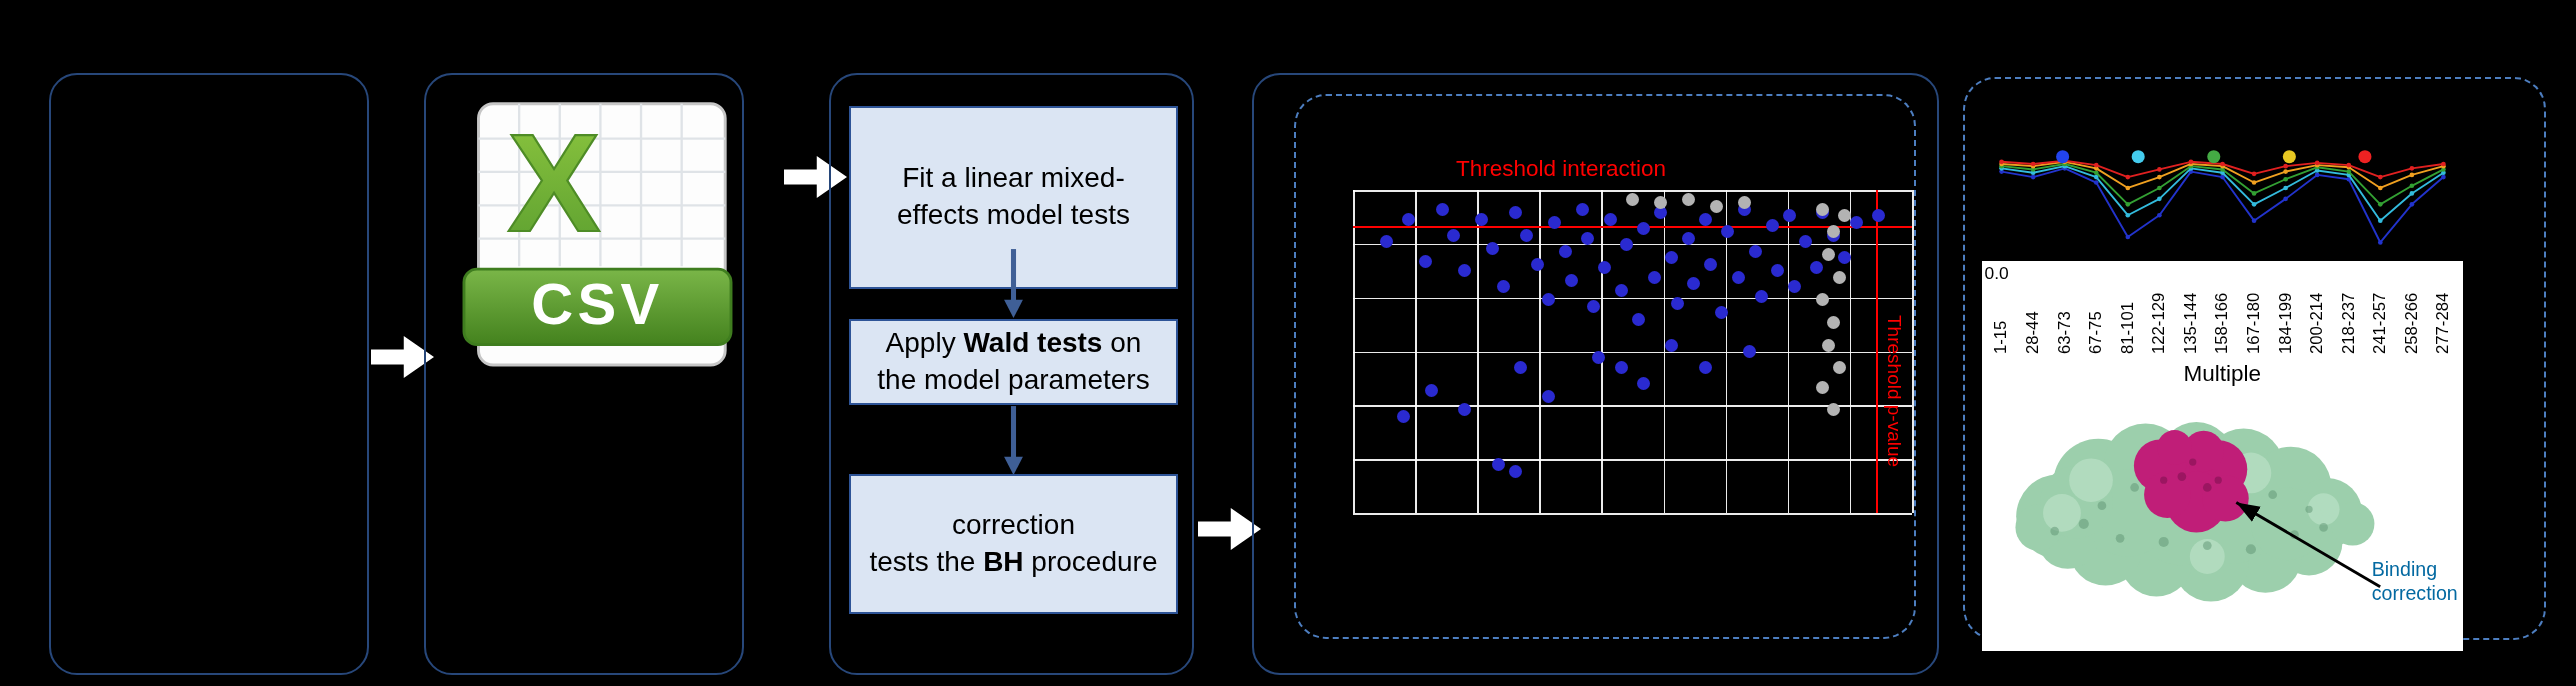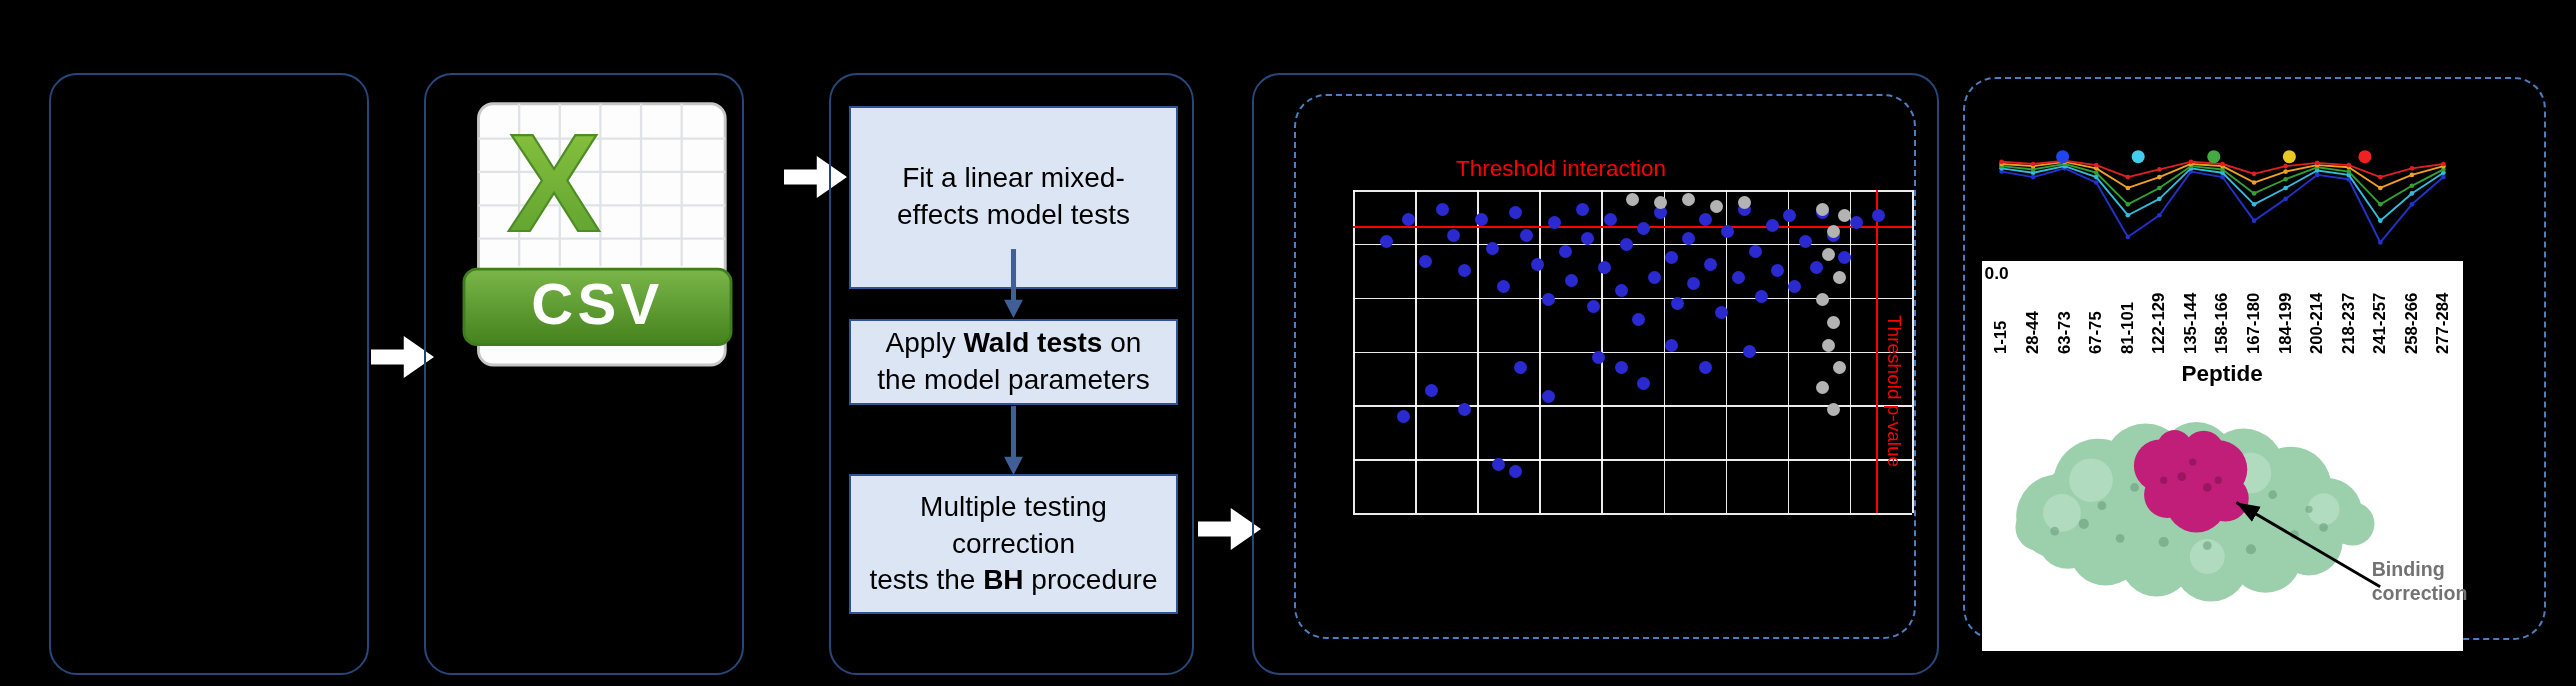--- a/index.html
+++ b/index.html
@@ -6,21 +6,21 @@
   body{width:2576px;height:687px;overflow:hidden;font-family:"Liberation Sans",sans-serif;}
   .canvas{position:relative;width:2576px;height:687px;background:#000;}
 
   
   .panel{position:absolute;top:73px;height:602px;border:2.9px solid #27477a;border-radius:28px;box-sizing:border-box;}
   .p1{left:49px;width:320px;}
   .p2{left:424px;width:320px;}
   .p3{left:829px;width:365px;}
   .p4{left:1252px;width:687px;}
   .dashed4{position:absolute;left:40px;top:19px;width:618px;height:541px;border:2.2px dashed #4d7ec0;border-radius:32px;}
-  .p5{position:absolute;left:1963px;top:77px;width:583px;height:563px;border:2.2px dashed #4d7ec0;border-radius:32px;box-sizing:border-box;font-weight:bold;}
+  .p5{position:absolute;left:1963px;top:77px;width:583px;height:563px;border:2.2px dashed #4d7ec0;border-radius:32px;box-sizing:border-box;}
 
   
   .flow-arrow{position:absolute;width:63px;height:42px;background:#ffffff;
     clip-path:polygon(0 32%,52% 32%,52% 0,100% 50%,52% 100%,52% 68%,0 68%);}
   .a1{left:371px;top:336px;}
   .a2{left:784px;top:156px;}
   .a3{left:1198px;top:508px;}
 
   
   .csv-icon{position:absolute;left:26px;top:20.4px;}
@@ -49,21 +49,21 @@
 
   
   #line-chart{position:absolute;left:22px;top:69px;}
   .white-block{position:absolute;left:16.7px;top:182px;width:481px;height:390px;background:#ffffff;z-index:2;}
   .ytick{position:absolute;left:2.9px;top:1.5px;font-size:17.4px;color:#000;}
   .tick{position:absolute;top:4.4px;height:89px;width:20.4px;display:flex;justify-content:flex-start;
     writing-mode:vertical-rl;transform:rotate(180deg);font-size:16.7px;color:#000;}
   .pep-label{position:absolute;left:0;top:100px;width:100%;text-align:center;font-size:22.5px;color:#000;}
   .protein{position:absolute;left:7.3px;top:132px;}
   .annot-arrow{position:absolute;left:0;top:0;width:481px;height:390px;pointer-events:none;}
-  .binding{position:absolute;left:390px;top:297px;font-size:19.6px;line-height:1.2;color:#737373;}
+  .binding{position:absolute;left:390px;top:297px;font-size:19.6px;line-height:1.2;color:#0369a1;}
 </style>
 </head>
 <body>
 
 <div class="canvas">
 
   <div class="panel p1"></div>
 
   <div class="flow-arrow a1"></div>
 
@@ -111,21 +111,20 @@
     </svg>
     <div class="step s2">
       <div><span>Apply </span><b>Wald tests</b><span> on</span></div>
       <div><span>the model parameters</span></div>
     </div>
     <svg class="varrow v2" viewBox="0 0 40 95">
       <line x1="20" y1="0" x2="20" y2="72" stroke="#3f5f96" stroke-width="7"></line>
       <polygon points="7,70 33,70 20,95" fill="#3f5f96"></polygon>
     </svg>
     <div class="step s3">
-      <div><span>Multiple testing</span></div>
       <div><span>correction</span></div>
       <div><span>tests the </span><b>BH</b><span> procedure</span></div>
     </div>
   </div>
 
   <div class="flow-arrow a3"></div>
 
   <div class="panel p4">
     <div class="dashed4"></div>
     <div class="thr-label">Threshold interaction</div>
@@ -332,21 +331,21 @@
           <div class="tick" style="left: 199px;">135-144</div>
           <div class="tick" style="left: 230px;">158-166</div>
           <div class="tick" style="left: 262px;">167-180</div>
           <div class="tick" style="left: 294px;">184-199</div>
           <div class="tick" style="left: 325px;">200-214</div>
           <div class="tick" style="left: 357px;">218-237</div>
           <div class="tick" style="left: 388px;">241-257</div>
           <div class="tick" style="left: 420px;">258-266</div>
           <div class="tick" style="left: 451px;">277-284</div>
         </div>
-      <div class="pep-label">Peptide</div>
+      <div class="pep-label">Multiple</div>
 
       <svg class="protein" width="393" height="218" viewBox="0 0 540 300">
         <g fill="#9ccfac">
           <circle cx="95" cy="170" r="58"></circle>
             <circle cx="150" cy="125" r="62"></circle>
             <circle cx="215" cy="100" r="58"></circle>
           <circle cx="285" cy="92" r="52"></circle>
             <circle cx="350" cy="105" r="56"></circle>
             <circle cx="415" cy="130" r="56"></circle>
           <circle cx="465" cy="165" r="48"></circle>

